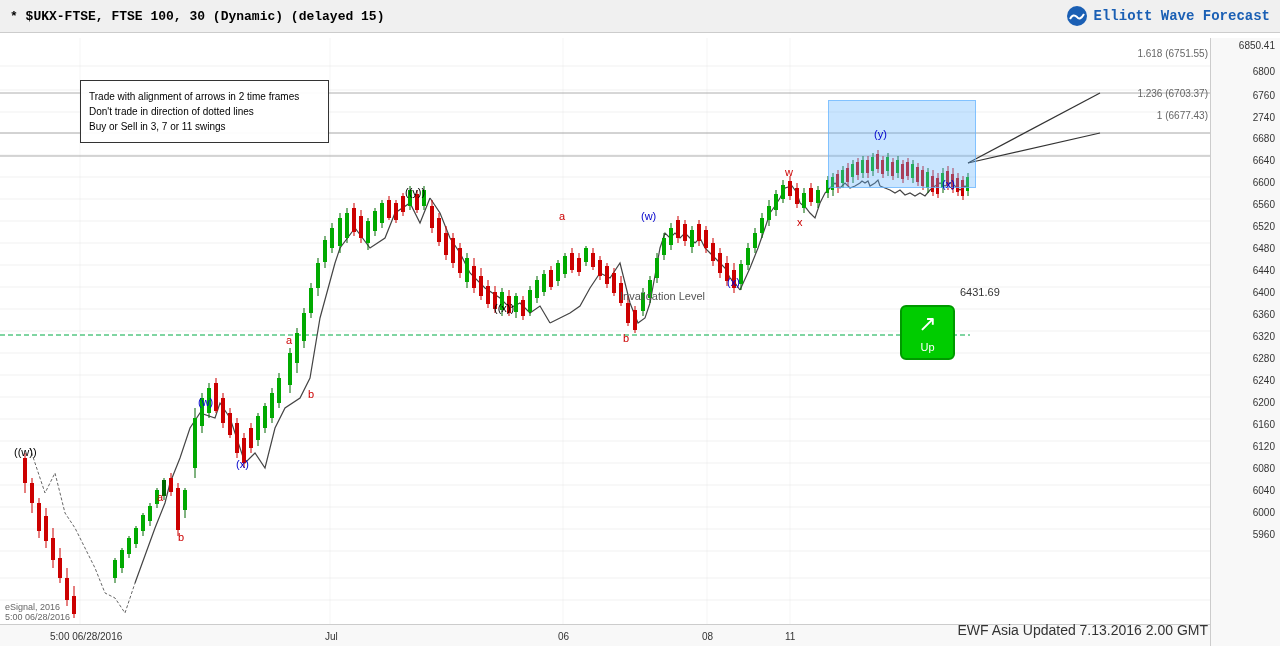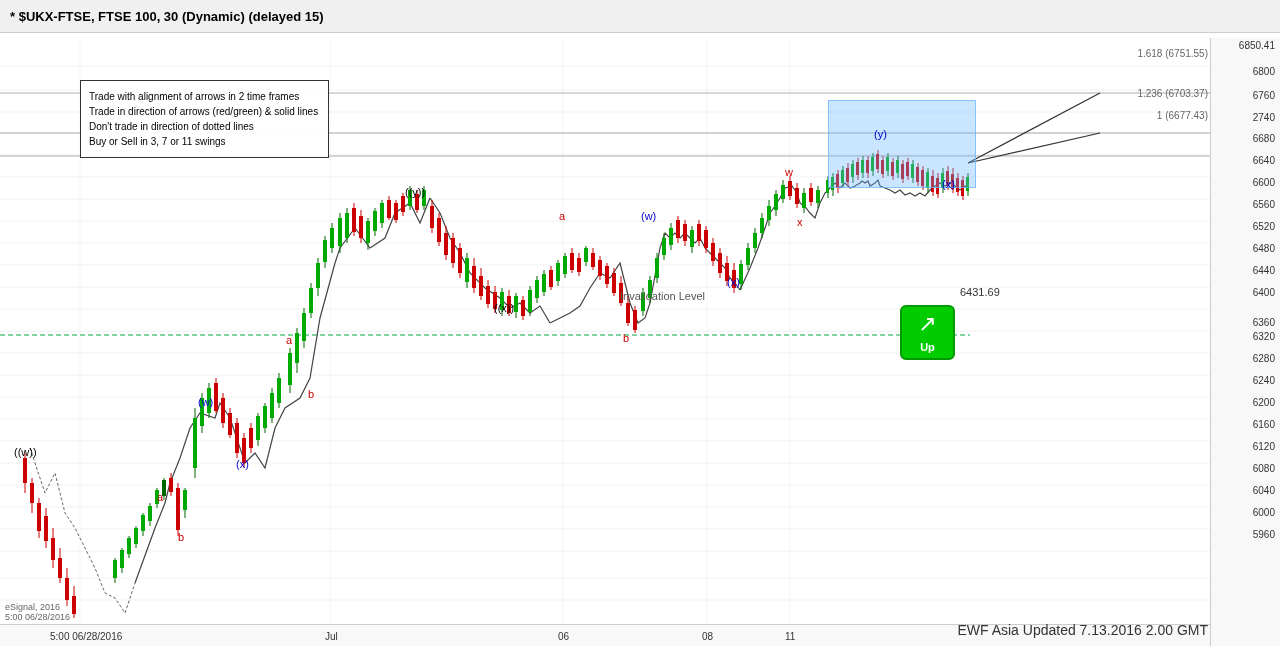--- a/index.html
+++ b/index.html
@@ -19,20 +19,21 @@
       left: 0;
       width: 1280px;
       height: 32px;
       background: #f0f0f0;
       border-bottom: 1px solid #ccc;
       display: flex;
       align-items: center;
       justify-content: space-between;
       padding: 16px 10px;
       z-index: 10;
+      font-family: Liberation Mono, monospace;
     }
 
     #chart-title {
       font-size: 13px;
       font-weight: bold;
       color: #000;
     }
 
     #brand {
       display: flex;
@@ -156,21 +157,21 @@
 
     #up-arrow-icon {
       font-size: 22px;
       color: white;
       line-height: 1;
     }
 
     #up-label {
       font-size: 11px;
       color: white;
-      font-weight: bold;
+      font-weight: normal;
       margin-top: 6px;
     }
 
     
     .fib-label {
       position: absolute;
       font-size: 10px;
       color: #666;
       right: 72px;
       z-index: 5;
@@ -235,20 +236,28 @@
       color: white;
       font-size: 11px;
       padding: 2px 5px;
     }
   </style>
 </head>
 <body>
 
 <div id="header">
   <span id="chart-title">* $UKX-FTSE, FTSE 100, 30 (Dynamic) (delayed 15)</span>
+  <div id="brand">
+
+    <svg id="brand-logo" viewBox="0 0 22 22">
+      <circle cx="11" cy="11" r="10" fill="#1a5fb4"></circle>
+      <path d="M4 14 Q7 8 11 12 Q14 16 18 9" stroke="white" stroke-width="2" fill="none"></path>
+    </svg>
+    <span id="brand-name">Elliott Wave Forecast</span>
+  </div>
 </div>
 
 <div id="current-price">6850.41</div>
 
 <div id="chart-area">
 
   <div id="target-zone"></div>
 
   <svg id="chart-svg">
 
@@ -632,21 +641,20 @@
   <div class="wave-label wave-red" style="left:178px;top:493px;">b</div>
   <div class="wave-label wave-red" style="left:559px;top:172px;">a</div>
   <div class="wave-label wave-red" style="left:623px;top:294px;">b</div>
   <div class="wave-label wave-red" style="left:286px;top:296px;">a</div>
   <div class="wave-label wave-red" style="left:308px;top:350px;">b</div>
 
 </div>
 
 <div id="info-box">
   <div>Trade with alignment of arrows in 2 time frames</div>
-  <div>Trade in direction of arrows (red/green) &amp; solid lines</div>
   <div>Don't trade in direction of dotted lines</div>
   <div>Buy or Sell in 3, 7 or 11 swings</div>
 </div>
 
 <div id="invalidation-label">Invalidation Level</div>
 <div id="invalidation-value">6431.69</div>
 
 <div class="fib-label" style="top:48px;">1.618 (6751.55)</div>
 <div class="fib-label" style="top:88px;">1.236 (6703.37)</div>
 <div class="fib-label" style="top:110px;">1 (6677.43)</div>
@@ -662,21 +670,21 @@
   <div class="price-label" style="top:52px;">6760</div>
   <div class="price-label" style="top:74px;">2740</div>
   <div class="price-label" style="top:95px;">6680</div>
   <div class="price-label" style="top:117px;">6640</div>
   <div class="price-label" style="top:139px;">6600</div>
   <div class="price-label" style="top:161px;">6560</div>
   <div class="price-label" style="top:183px;">6520</div>
   <div class="price-label" style="top:205px;">6480</div>
   <div class="price-label" style="top:227px;">6440</div>
   <div class="price-label" style="top:249px;">6400</div>
-  <div class="price-label" style="top:279px;">6360</div>
+  <div class="price-label" style="top:271px;">6360</div>
   <div class="price-label" style="top:293px;">6320</div>
   <div class="price-label" style="top:315px;">6280</div>
   <div class="price-label" style="top:337px;text-align:center;">6240</div>
   <div class="price-label" style="top:359px;">6200</div>
   <div class="price-label" style="top:381px;">6160</div>
   <div class="price-label" style="top:403px;">6120</div>
   <div class="price-label" style="top:425px;margin-left:32px;">6080</div>
   <div class="price-label" style="top:447px;">6040</div>
   <div class="price-label" style="top:469px;">6000</div>
   <div class="price-label" style="top:491px;">5960</div>

